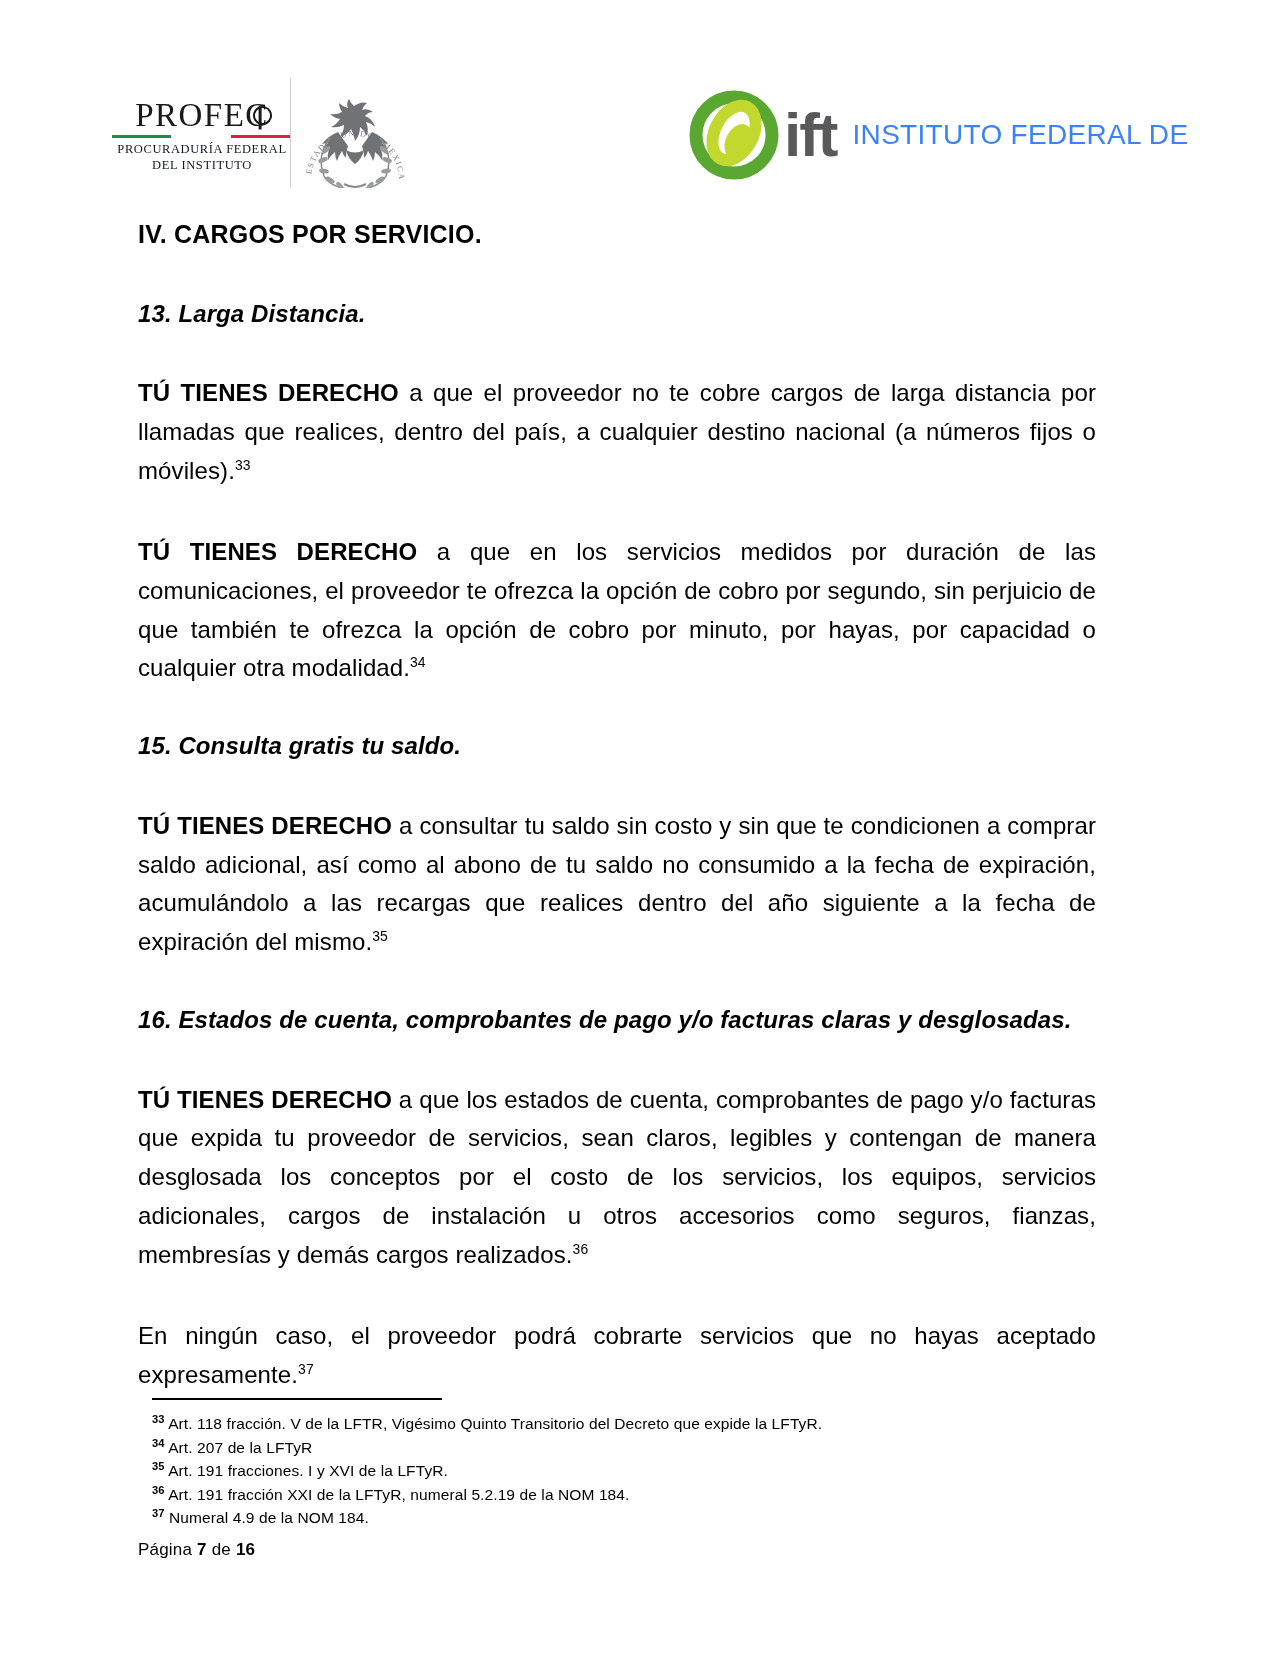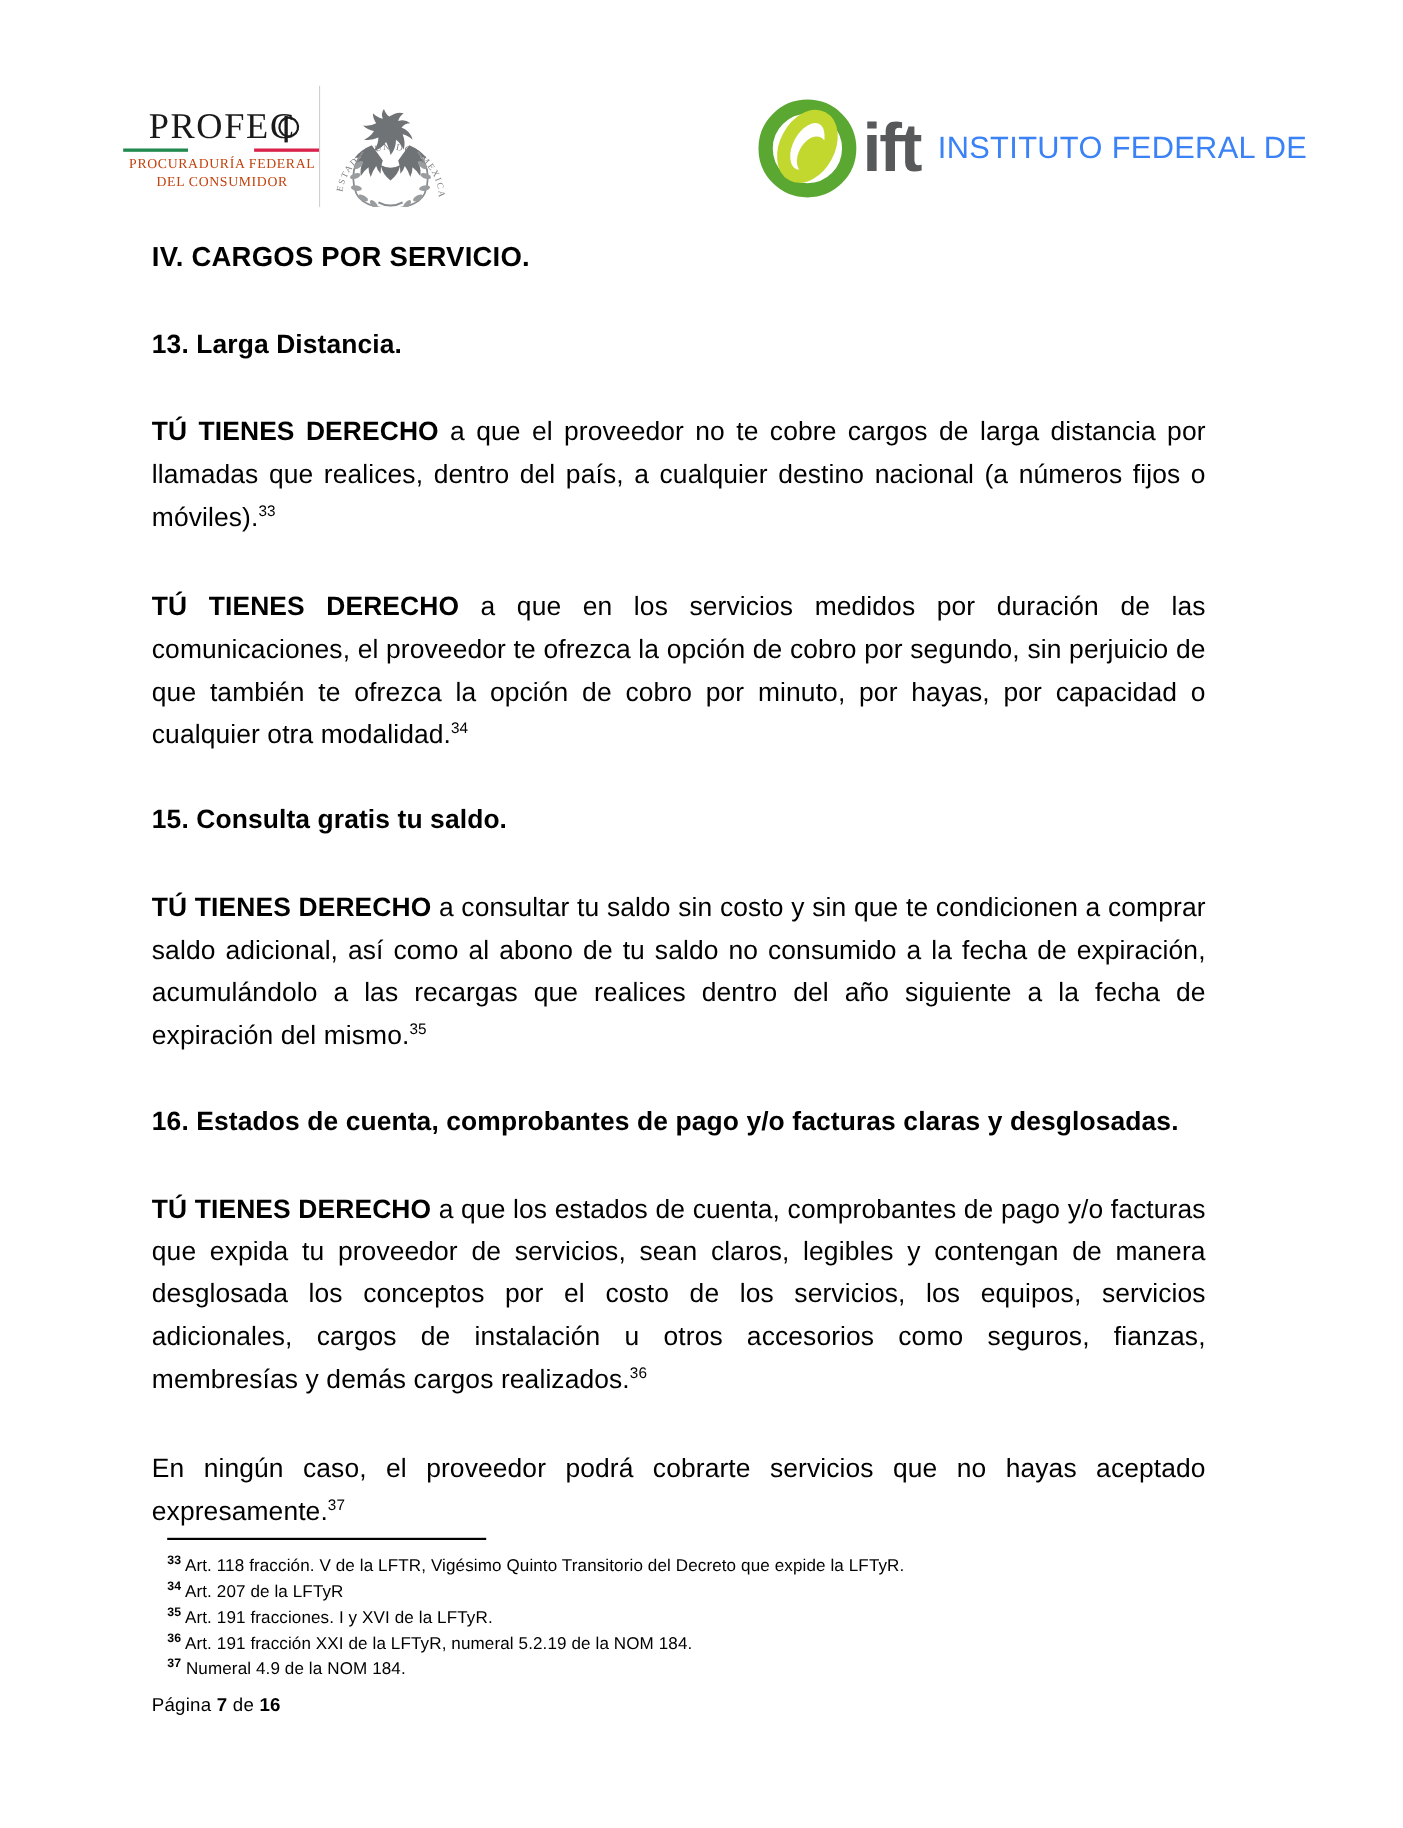--- a/index.html
+++ b/index.html
@@ -81,21 +81,21 @@
     margin: 3px 0 4px 0;
   }
   .profeco-rule i { display: block; height: 100%; flex: 1; }
   .profeco-rule .g { background: #1f8a4c; }
   .profeco-rule .w { background: #ffffff; }
   .profeco-rule .r { background: #d9214a; }
   .profeco-sub {
     font-family: "Liberation Serif", serif;
     font-size: 12.5px;
     letter-spacing: 0.6px;
-    color: #c2410c;
+    color: #0f172a;
     line-height: 1.25;
     white-space: nowrap;
   }
   .hdr-divider {
     position: absolute;
     left: 290px;
     top: 10px;
     width: 1px;
     height: 110px;
     background: #cfcfcf;
@@ -150,20 +150,21 @@
     letter-spacing: 0.2px;
     margin: 0 0 46px 0;
     line-height: 1.35;
   }
   .sub-title {
     font-size: 24px;
     font-weight: bold;
     letter-spacing: 0.1px;
     margin: 0 0 44px 0;
     line-height: 1.35;
+    font-style: italic;
   }
   .para {
     font-size: 24px;
     line-height: 1.62;
     text-align: justify;
     margin: 0 0 42px 0;
     letter-spacing: 0.1px;
   }
   .para.last { margin-bottom: 0; }
   .lead { font-weight: bold; }
@@ -220,21 +221,21 @@
       <div class="profeco-mark">
         <div class="profeco-word">
           <span>PROFEC</span><span class="tail"></span>
         </div>
         <div class="profeco-rule">
           <i class="g"></i>
           <i class="w"></i>
           <i class="r"></i>
         </div>
         <div class="profeco-sub">PROCURADURÍA FEDERAL</div>
-        <div class="profeco-sub">DEL CONSUMIDOR</div>
+        <div class="profeco-sub">DEL INSTITUTO</div>
       </div>
     </div>
 
     <div class="hdr-divider"></div>
 
     <div class="escudo">
       <svg viewBox="0 0 110 112" width="110" height="112" aria-hidden="true">
         <defs>
           <path id="arcp" d="M 55 104 m -44 0 a 44 44 0 1 1 88 0" fill="none"></path>
         </defs>

